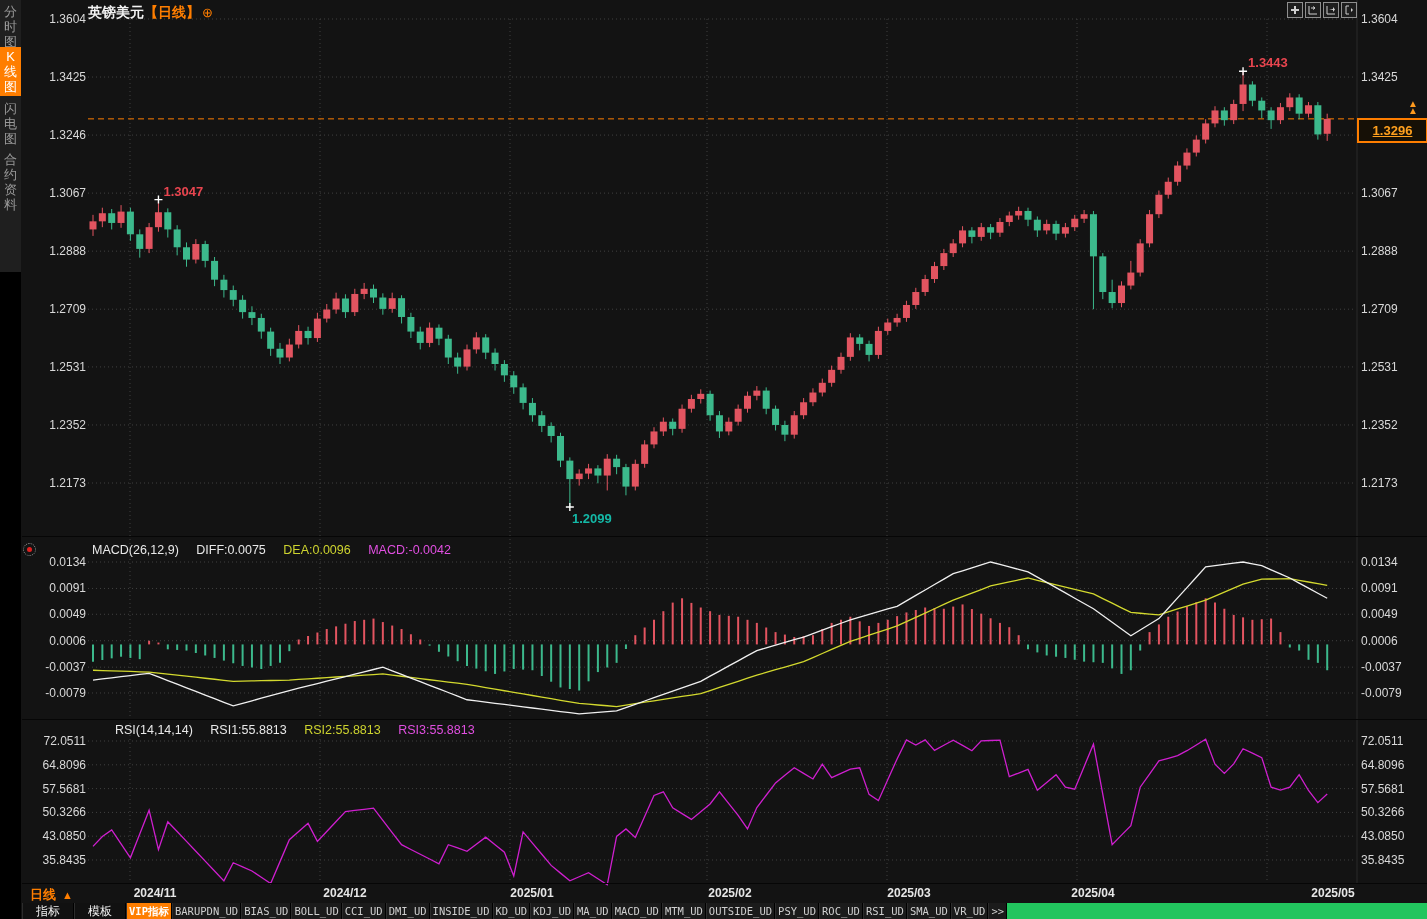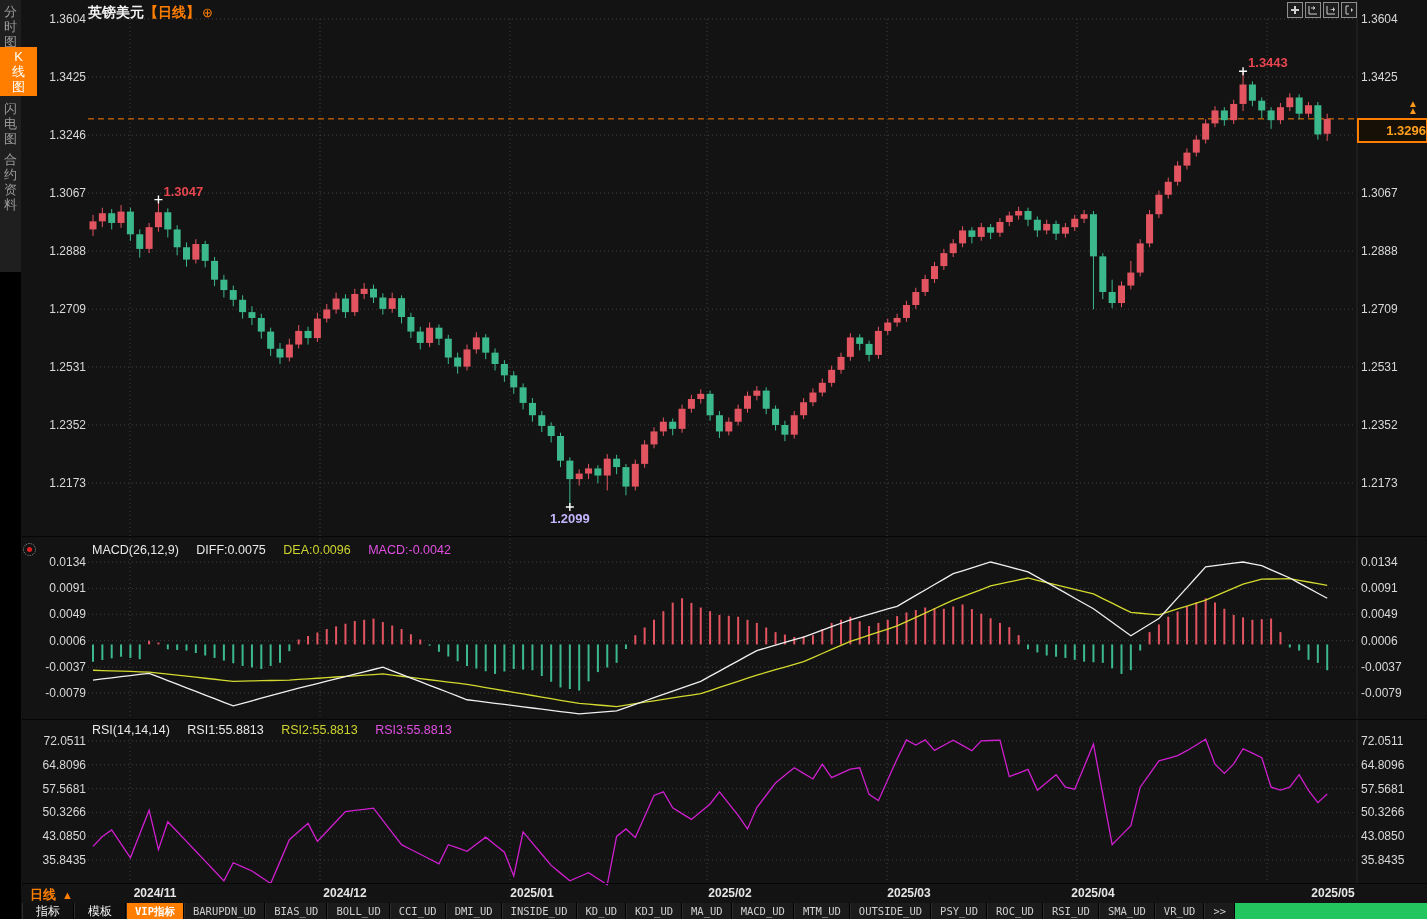--- a/index.html
+++ b/index.html
@@ -3,21 +3,21 @@
 <meta charset="utf-8">
 <style>
   html,body{margin:0;padding:0;background:#000;}
   #app{position:relative;width:1427px;height:919px;background:#131313;overflow:hidden;
        font-family:"Liberation Sans",sans-serif;-webkit-font-smoothing:antialiased;}
   
   #sidebar{position:absolute;left:0;top:0;width:21px;height:919px;background:#000;z-index:30;}
   #sidebar .shade{position:absolute;left:0;top:0;width:21px;height:272px;background:#1f1f1f;}
   .side-item{position:absolute;left:0;width:21px;text-align:center;font-size:13px;line-height:15px;
              color:#9a9a9a;word-break:break-all;cursor:pointer;}
-  .side-item.active{background:#ff7e00;color:#fff;padding:2px 8px;}
+  .side-item.active{background:#ff7e00;color:#fff;padding:2px 0;}
   
   #title-row{position:absolute;left:88px;top:4px;z-index:20;font-size:14px;font-weight:bold;}
   #sym{color:#f2f2f2;}
   #per{color:#ff7e00;}
   #addicon{color:#ff7e00;font-weight:normal;font-size:13px;margin-left:2px;}
   #top-icons{position:absolute;right:70px;top:2px;z-index:20;display:flex;gap:2px;}
   .ticon{width:14px;height:14px;border:1px solid #8f8f8f;background:#1d1d1d;display:flex;
          align-items:center;justify-content:center;cursor:pointer;}
   .ticon svg{display:block;}
   
@@ -28,31 +28,31 @@
   .ind-row{position:absolute;left:92px;z-index:15;font-size:12.5px;}
   .ind-row span{margin-right:14px;}
   .w{color:#e8e8e8;} .yel{color:#cdd32f;} .mag{color:#e14fe1;}
   #macd-dot{position:absolute;left:23px;top:543px;width:11px;height:11px;border:1px dotted #999;
             border-radius:50%;z-index:15;display:flex;align-items:center;justify-content:center;}
   #macd-dot i{width:5px;height:5px;background:#e02020;border-radius:50%;}
   
   .anno{position:absolute;font-size:13px;font-weight:bold;z-index:12;}
   
   #price-box{position:absolute;left:1357px;top:118px;width:67px;height:21px;background:#161006;
-             border:2px solid #ff7e00;z-index:40;display:flex;align-items:center;justify-content:flex-end;
-             color:#ffa01e;font-size:13px;font-weight:bold;}
+             border:2px solid #ff7e00;z-index:40;display:flex;align-items:center;justify-content:center;
+             color:#ffa01e;font-size:13px;font-weight:bold;text-decoration:underline;}
   #price-arrow{position:absolute;left:1406px;top:100px;z-index:41;color:#ff9a1e;font-size:10px;
                line-height:7px;text-align:center;width:14px;}
   
   #period-label{position:absolute;left:30px;top:886px;color:#ff7e00;font-size:13px;font-weight:bold;z-index:12;}
   #period-label .tri{font-size:11px;margin-left:6px;}
   #tabbar{position:absolute;left:22px;top:903px;right:0;height:16px;background:#22c55e;display:flex;
           align-items:stretch;z-index:25;}
   .tab{background:#1b1b1b;border-right:1px solid #000;border-left:1px solid #2c2c2c;color:#cfcfcf;
-       font-family:"DejaVu Sans Mono",monospace;font-size:10.5px;line-height:16px;padding:0 8px;
+       font-family:"DejaVu Sans Mono",monospace;font-size:10.5px;line-height:16px;padding:0 2px;
        white-space:nowrap;cursor:pointer;}
   .tab.plain{font-family:"Liberation Sans",sans-serif;font-size:12px;color:#f0f0f0;background:#111;padding:0 13px;}
   .tab.active{background:#ff7e00;color:#fff;font-weight:bold;}
   #watermark{position:absolute;left:1292px;top:856px;z-index:50;color:#c6cad2;font-size:40px;
              letter-spacing:2px;opacity:.95;}
   #chart-svg{position:absolute;left:0;top:0;z-index:5;}
   .sepline{position:absolute;left:22px;right:0;height:1px;background:#060606;z-index:8;}
 </style>
 </head>
 <body>
@@ -540,21 +540,21 @@
   <div class="ind-row" style="top:543px;">
     <span class="w">MACD(26,12,9)</span>
     <span class="w">DIFF:0.0075</span>
     <span class="yel">DEA:0.0096</span>
     <span class="mag">MACD:-0.0042</span>
   </div>
   <div id="macd-dot">
       <i></i>
     </div>
 
-  <div class="ind-row" style="top:723px;">
+  <div class="ind-row" style="top:723px;margin-left:23px;">
     <span class="w">RSI(14,14,14)</span>
     <span class="w">RSI1:55.8813</span>
     <span class="yel">RSI2:55.8813</span>
     <span class="mag">RSI3:55.8813</span>
   </div>
 
   <div id="price-box">
     <span>1.3296</span>
   </div>
   <div id="price-arrow">▲<br>▲</div>
@@ -584,21 +584,21 @@
       <div class="tab">SMA_UD</div>
       <div class="tab">VR_UD</div>
       <div class="tab">&gt;&gt;</div>
     </div>
 
 
   <div class="sepline" style="top:536px"></div>
   <div class="sepline" style="top:719px"></div>
   <div class="sepline" style="top:883px"></div>
 <div class="anno" style="color: rgb(232, 69, 79); left: 163.45px; top: 183.607px;">1.3047</div>
-    <div class="anno" style="color: #c4b5fd; left: 550px; top: 510.996px;">1.2099</div>
+    <div class="anno" style="color: #14b8a6; left: 572px; top: 510.996px;">1.2099</div>
     <div class="anno" style="color: rgb(232, 69, 79); left: 1248.05px; top: 55.2043px;">1.3443</div>
     <div class="yl" style="top: 12px; left: 22px;">1.3604</div>
     <div class="yr" style="top: 12px; left: 1361px;">1.3604</div>
     <div class="yl" style="top: 70.0408px; left: 22px;">1.3425</div>
     <div class="yr" style="top: 70.0408px; left: 1361px;">1.3425</div>
     <div class="yl" style="top: 128.082px; left: 22px;">1.3246</div>
     <div class="yr" style="top: 128.082px; left: 1361px;">1.3246</div>
     <div class="yl" style="top: 186.122px; left: 22px;">1.3067</div>
     <div class="yr" style="top: 186.122px; left: 1361px;">1.3067</div>
     <div class="yl" style="top: 244.163px; left: 22px;">1.2888</div>

